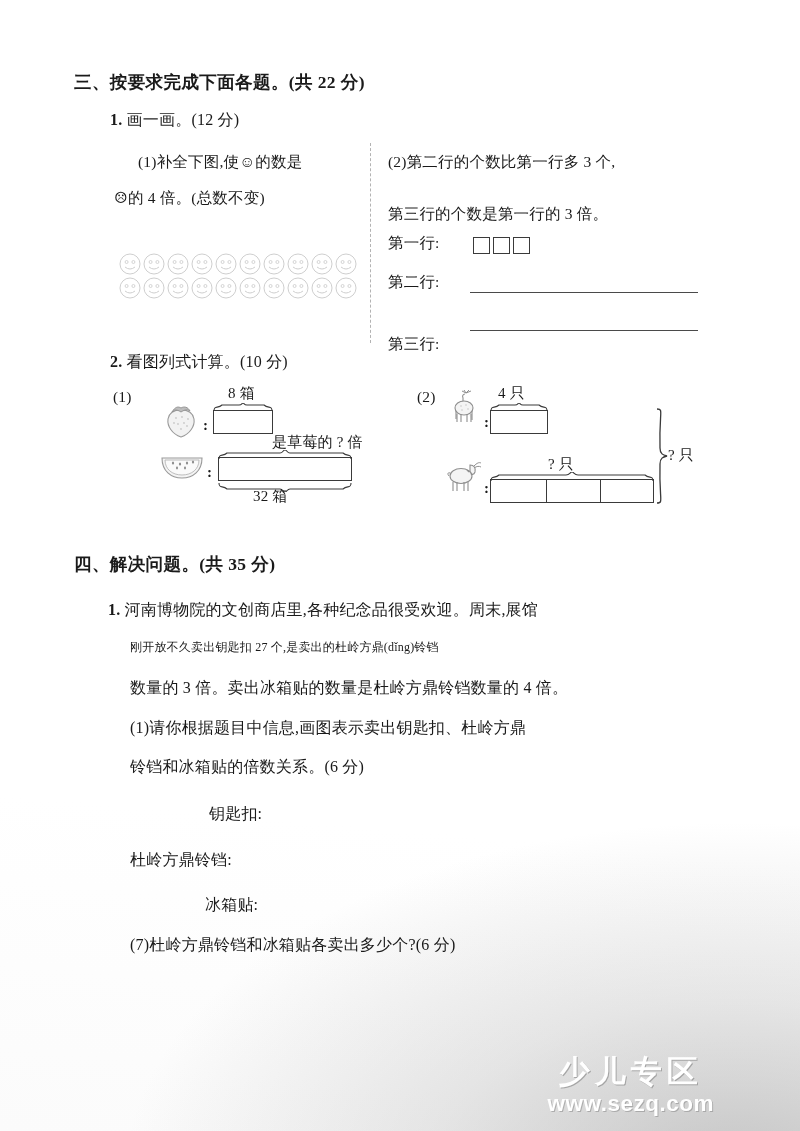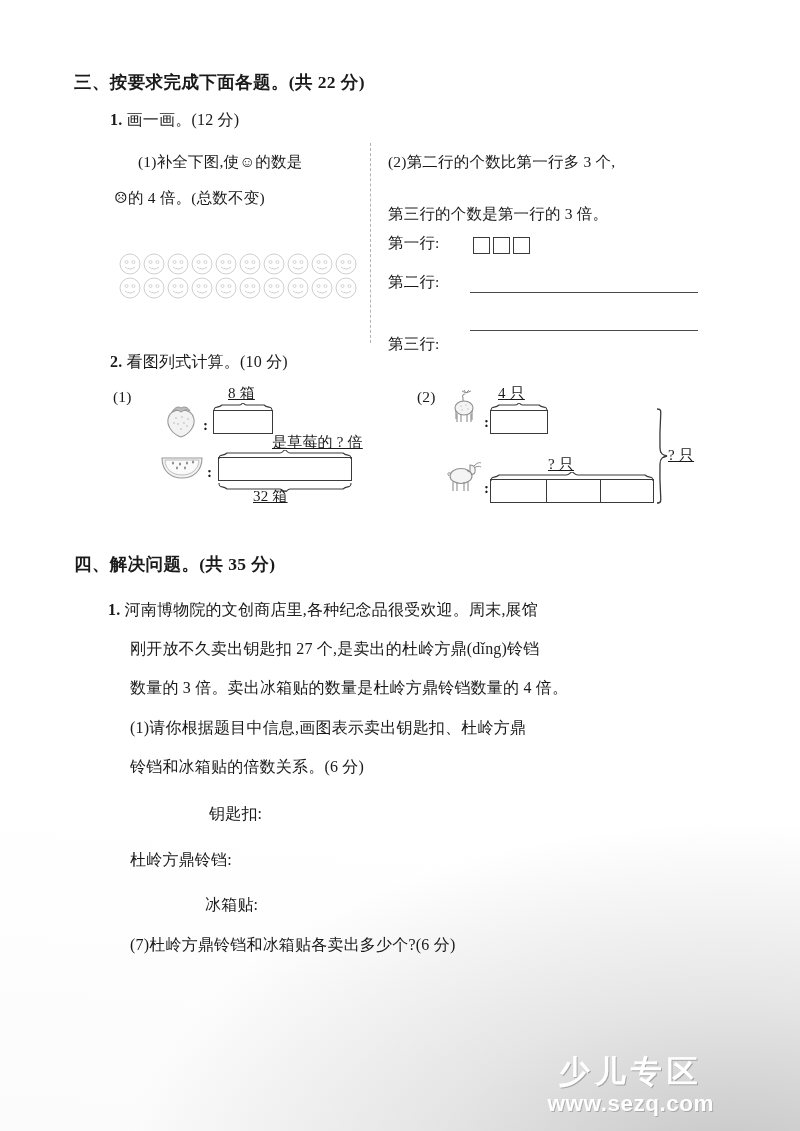--- a/index.html
+++ b/index.html
@@ -36,21 +36,21 @@
     font-family: "Liberation Serif", serif;
     font-size: 16px;
   }
 
   .txt {
     position: absolute;
     font-size: 15.5px;
     white-space: nowrap;
     letter-spacing: .2px;
   }
-  .txt-sm { font-size: 15px; text-decoration: underline; }
+  .txt-sm { font-size: 15px; }
 
   
   .divider {
     position: absolute;
     border-left: 1px dashed #9a9a9a;
     opacity: .75;
   }
 
   
   .faces { position: absolute; }
@@ -370,21 +370,21 @@
     <path d="M2 1 C9 1 4 4 5 40 C5 46 8 47 12 48 C8 49 5 50 5 56 C4 92 9 95 2 95" fill="none" stroke="#3a3a3a" stroke-width="1.3"></path>
   </svg>
   <div class="txt txt-sm" style="left:668px; top:446px;">? 只</div>
 
   <div class="sec-head" style="left:74px; top:552px;">四、解决问题。(共 35 分)</div>
 
   <div class="txt" style="left:108px; top:600px; font-size:16px;">
     <span class="qnum">1.</span>
     <span>河南博物院的文创商店里,各种纪念品很受欢迎。周末,展馆</span>
   </div>
-  <div class="txt" style="left:130px; top:639px; font-size:16px;">刚开放不久卖出钥匙扣 27 个,是卖出的杜岭方鼎(dǐng)铃铛</div>
+  <div class="txt" style="left:130px; top:639px; font-size:12px;">刚开放不久卖出钥匙扣 27 个,是卖出的杜岭方鼎(dǐng)铃铛</div>
   <div class="txt" style="left:130px; top:678px; font-size:16px;">数量的 3 倍。卖出冰箱贴的数量是杜岭方鼎铃铛数量的 4 倍。</div>
 
   <div class="txt" style="left:130px; top:718px; font-size:16px;">(1)请你根据题目中信息,画图表示卖出钥匙扣、杜岭方鼎</div>
   <div class="txt" style="left:130px; top:757px; font-size:16px;">铃铛和冰箱贴的倍数关系。(6 分)</div>
 
   <div class="txt" style="left:209px; top:804px; font-size:16px;">钥匙扣:</div>
   <div class="txt" style="left:130px; top:850px; font-size:16px;">杜岭方鼎铃铛:</div>
   <div class="txt" style="left:205px; top:895px; font-size:16px;">冰箱贴:</div>
 
   <div class="txt" style="left:130px; top:935px; font-size:16px;">(7)杜岭方鼎铃铛和冰箱贴各卖出多少个?(6 分)</div>

